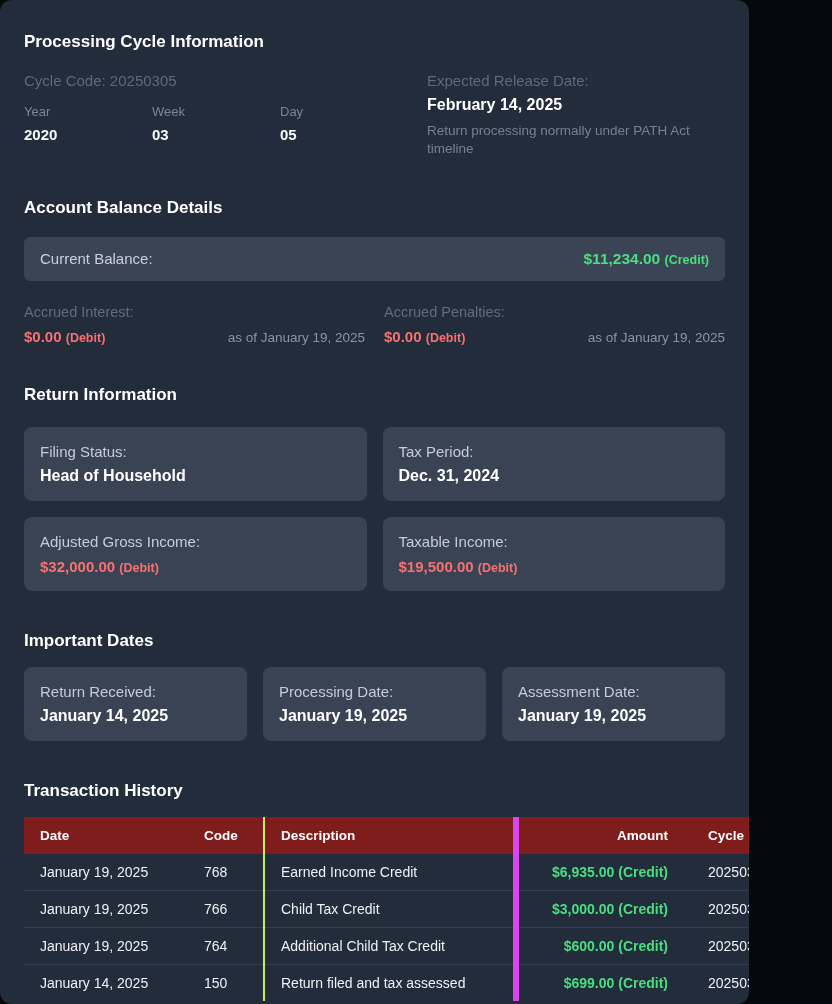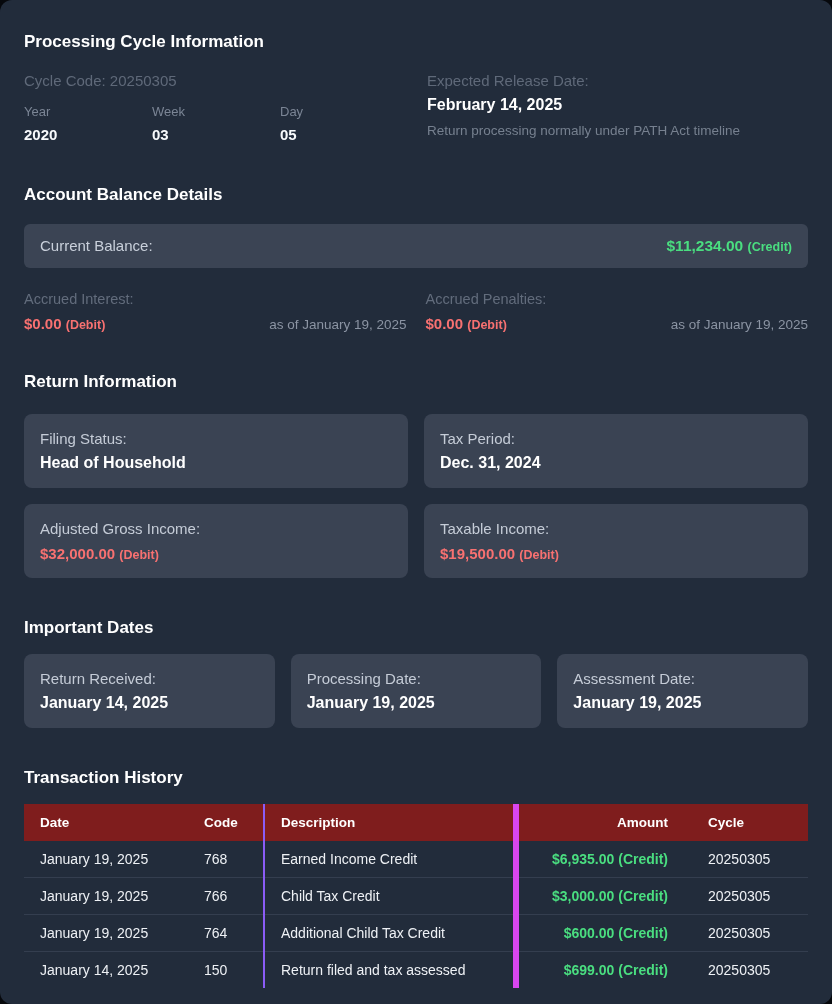--- a/index.html
+++ b/index.html
@@ -3,21 +3,21 @@
 <meta charset="utf-8">
 <style>
   * { box-sizing: border-box; margin: 0; padding: 0; }
   html, body { width: 832px; height: 1004px; }
   body {
     background: #06080c;
     font-family: "Liberation Sans", sans-serif;
     -webkit-font-smoothing: antialiased;
   }
   .panel {
-    width: 832px;
+    width: 749px;
     height: 1004px;
     background: #222c3b;
     border-radius: 12px;
     padding: 24px;
     overflow: hidden;
   }
   .section-title {
     color: #ffffff;
     font-size: 17px;
     font-weight: 700;
@@ -155,21 +155,21 @@
     border-bottom: 1px solid rgba(148,163,184,0.16);
   }
   .tx-table tr:last-child td { border-bottom: none; }
   .col-date  { width: 172px; }
   .col-code  { width: 68px; }
   .col-desc  { width: 252px; }
   .col-amt   { width: 160px; }
   .col-cycle { width: 132px; }
   .cell-date  { padding-left: 16px !important; }
   .cell-code  { padding-left: 8px !important; }
-  .cell-desc  { padding-left: 16px !important; border-left: 2px solid #8b5cf6; }
+  .cell-desc  { padding-left: 16px !important; border-left: 2px solid #bef264; }
   .cell-amt   { text-align: right !important; padding-right: 8px !important; border-left: 6px solid #d946ef; }
   .cell-cycle { padding-left: 32px !important; color: #e3e8ef; }
   .tx-amount { color: #4ade80; font-weight: 600; }
 </style>
 </head>
 <body>
 
 <div class="panel">
 
   <div>

